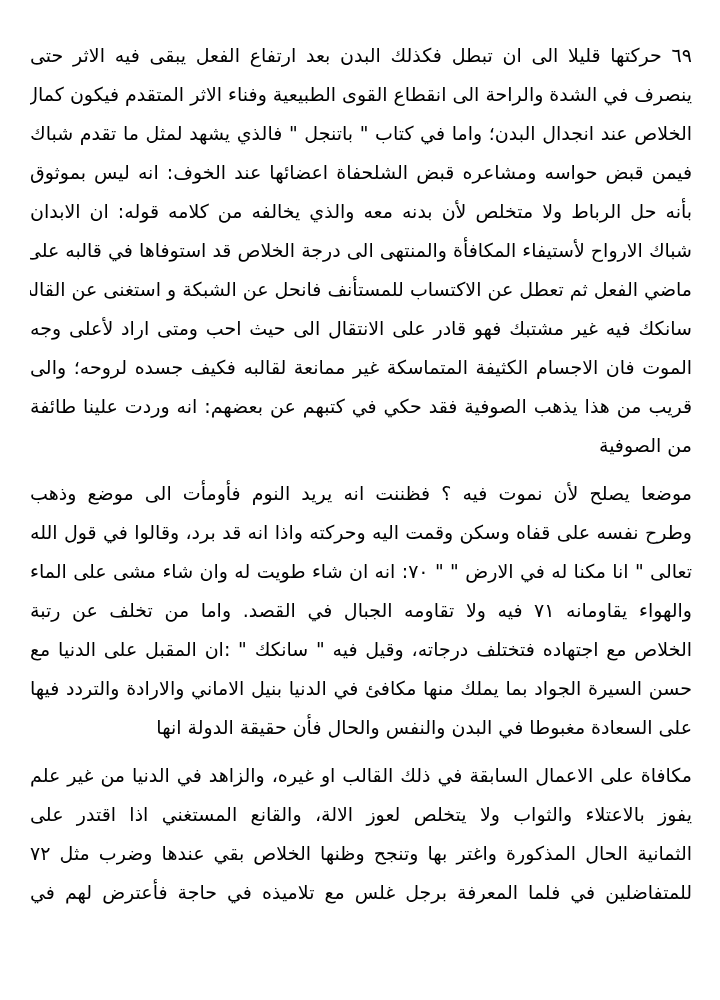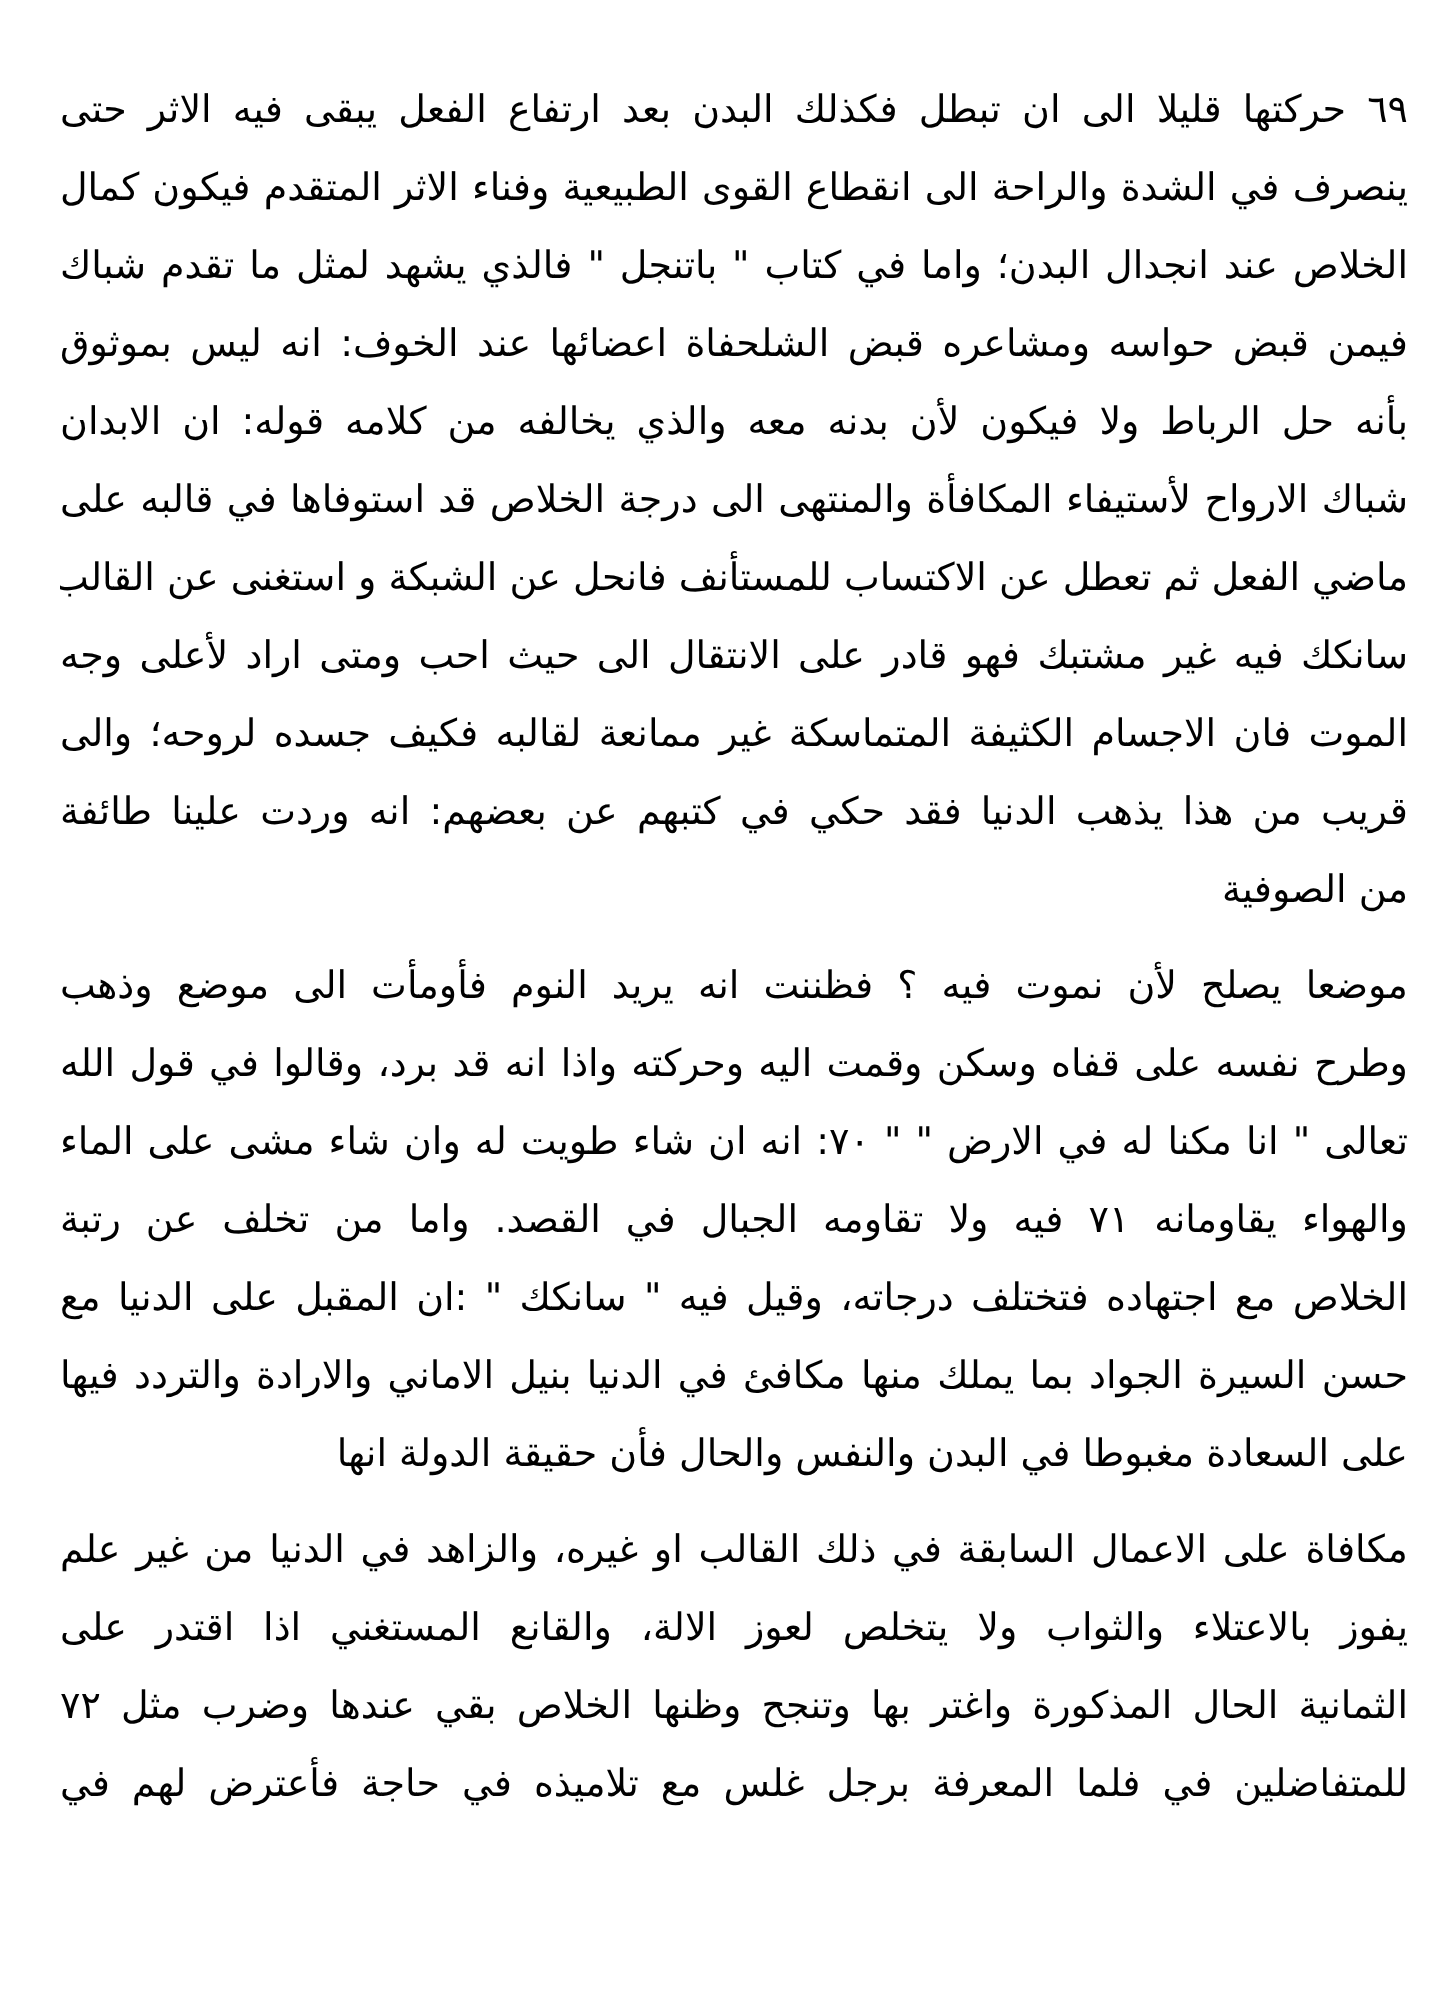--- a/index.html
+++ b/index.html
@@ -7,21 +7,21 @@
     padding: 0;
     background: #ffffff;
   }
   .page {
     position: relative;
     width: 720px;
     height: 1000px;
     margin: 0 auto;
     background: #ffffff;
     box-sizing: border-box;
-    padding: 36px 16px 0 30px;
+    padding: 36px 28px 0 30px;
     direction: rtl;
     font-family: "DejaVu Sans", sans-serif;
     color: #000000;
     overflow: hidden;
   }
   .paragraph {
     margin: 0 0 9px 0;
     padding: 0;
   }
   .line {
@@ -42,26 +42,26 @@
 </head>
 <body>
 
 <div class="page">
   <div id="text-block">
       <div class="paragraph">
         <div class="line">٦٩ حركتها قليلا الى ان تبطل فكذلك البدن بعد ارتفاع الفعل يبقى فيه الاثر حتى</div>
         <div class="line">ينصرف في الشدة والراحة الى انقطاع القوى الطبيعية وفناء الاثر المتقدم فيكون كمال</div>
         <div class="line">الخلاص عند انجدال البدن؛ واما في كتاب " باتنجل " فالذي يشهد لمثل ما تقدم شباك</div>
         <div class="line">فيمن قبض حواسه ومشاعره قبض الشلحفاة اعضائها عند الخوف: انه ليس بموثوق</div>
-        <div class="line">بأنه حل الرباط ولا فيكون لأن بدنه معه والذي يخالفه من كلامه قوله: ان الابدان</div>
+        <div class="line">بأنه حل الرباط ولا متخلص لأن بدنه معه والذي يخالفه من كلامه قوله: ان الابدان</div>
         <div class="line">شباك الارواح لأستيفاء المكافأة والمنتهى الى درجة الخلاص قد استوفاها في قالبه على</div>
         <div class="line">ماضي الفعل ثم تعطل عن الاكتساب للمستأنف فانحل عن الشبكة و استغنى عن القالب</div>
         <div class="line">سانكك فيه غير مشتبك فهو قادر على الانتقال الى حيث احب ومتى اراد لأعلى وجه</div>
         <div class="line">الموت فان الاجسام الكثيفة المتماسكة غير ممانعة لقالبه فكيف جسده لروحه؛ والى</div>
-        <div class="line">قريب من هذا يذهب الدنيا فقد حكي في كتبهم عن بعضهم: انه وردت علينا طائفة</div>
+        <div class="line">قريب من هذا يذهب الصوفية فقد حكي في كتبهم عن بعضهم: انه وردت علينا طائفة</div>
         <div class="line short-last">من الصوفية</div>
       </div>
       <div class="paragraph">
         <div class="line">موضعا يصلح لأن نموت فيه ؟ فظننت انه يريد النوم فأومأت الى موضع وذهب</div>
         <div class="line">وطرح نفسه على قفاه وسكن وقمت اليه وحركته واذا انه قد برد، وقالوا في قول الله</div>
         <div class="line">تعالى " انا مكنا له في الارض " " ٧٠: انه ان شاء طويت له وان شاء مشى على الماء</div>
         <div class="line">والهواء يقاومانه ٧١ فيه ولا تقاومه الجبال في القصد. واما من تخلف عن رتبة</div>
         <div class="line">الخلاص مع اجتهاده فتختلف درجاته، وقيل فيه " سانكك " :ان المقبل على الدنيا مع</div>
         <div class="line">حسن السيرة الجواد بما يملك منها مكافئ في الدنيا بنيل الاماني والارادة والتردد فيها</div>
         <div class="line short-last">على السعادة مغبوطا في البدن والنفس والحال فأن حقيقة الدولة انها</div>

